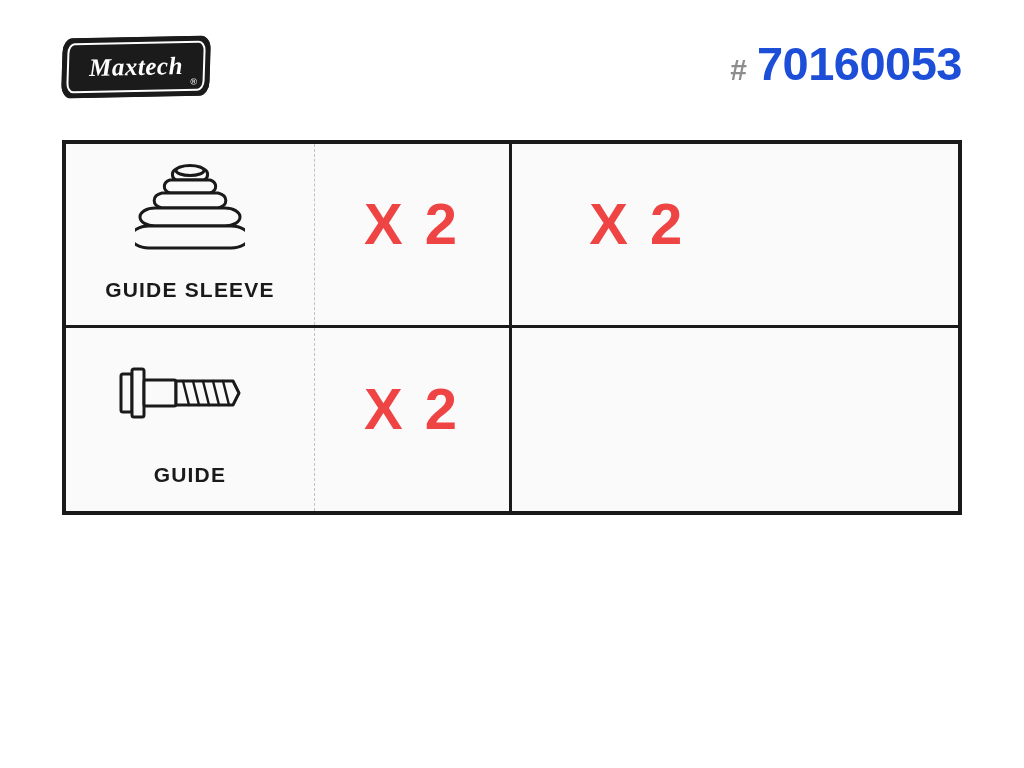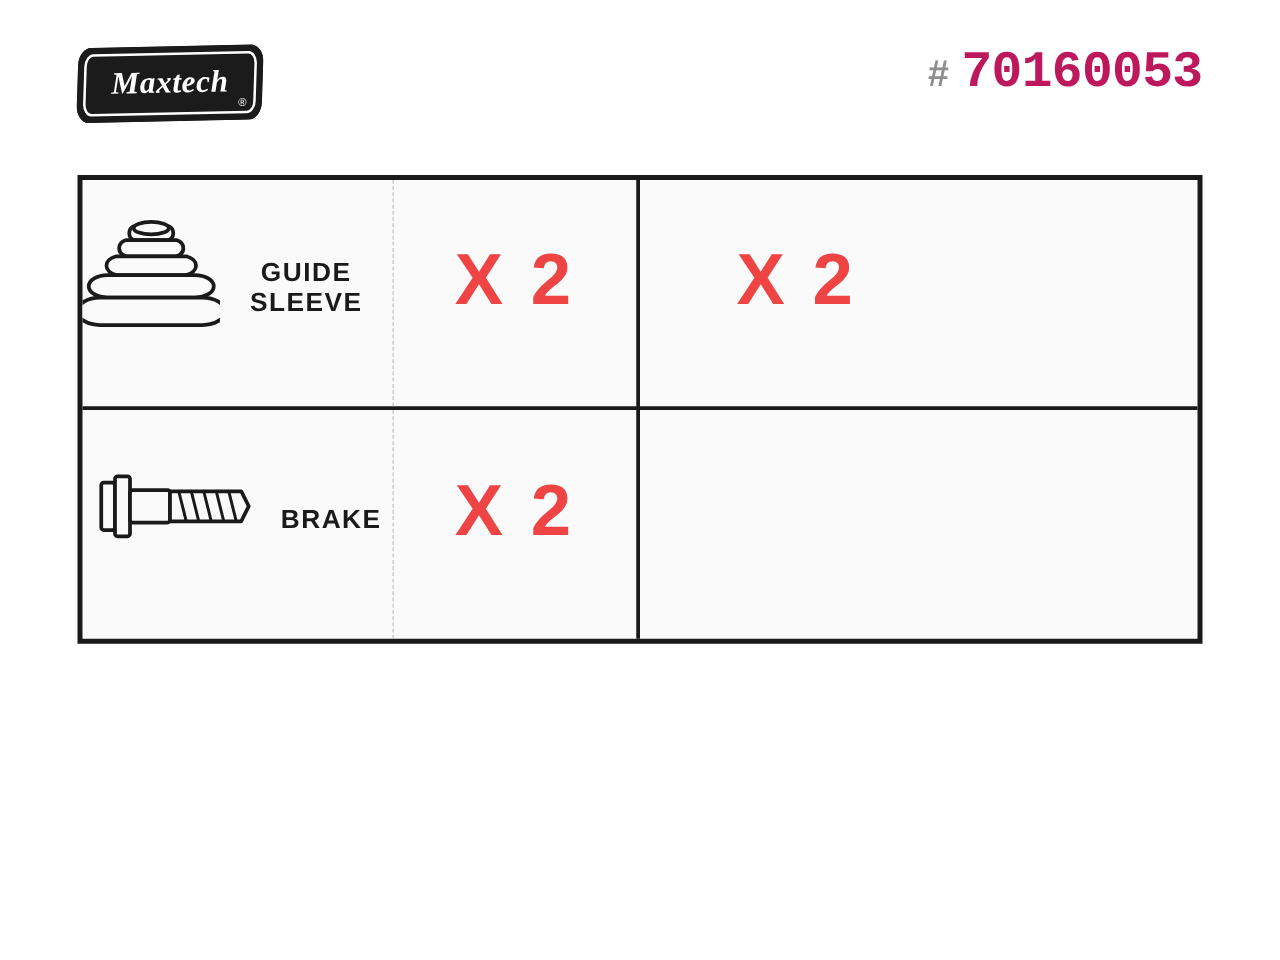--- a/index.html
+++ b/index.html
@@ -102,25 +102,25 @@
     align-items: baseline;
     gap: 10px;
   }
   .hash {
     font-family: "Liberation Sans", sans-serif;
     font-size: 30px;
     font-weight: bold;
     color: #8e8e8e;
   }
   .partno {
-    font-family: Liberation Mono, monospace;
-    font-size: 41px;
+    font-family: Liberation Sans, sans-serif;
+    font-size: 47px;
     font-weight: bold;
     letter-spacing: -0.5px;
-    color: #be185d;
+    color: #1d4ed8;
   }
 
   
   .table {
     position: absolute;
     left: 62px;
     top: 140px;
     width: 900px;
     height: 375px;
     border: 4px solid #1a1a1a;
@@ -138,21 +138,21 @@
     grid-template-columns: 1fr 0.78fr;
   }
   .cell.row1-left { border-right: 3px solid #1a1a1a; border-bottom: 3px solid #1a1a1a; }
   .cell.row1-right { border-bottom: 3px solid #1a1a1a; }
   .cell.row2-left { border-right: 3px solid #1a1a1a; }
   .cell.empty { grid-template-columns: 1fr; }
 
   .part-pane {
     position: relative;
     display: flex;
-    flex-direction: row;
+    flex-direction: column;
     align-items: center;
     justify-content: center;
     padding-bottom: 6px;
     border-right: 1px dashed #c2c2c2;
   }
   .cell.empty .part-pane { border-right: none; }
 
   .art {
     height: 104px;
     display: flex;
@@ -238,21 +238,21 @@
           <svg width="150" height="74" viewBox="0 0 150 74" aria-hidden="true">
             <g fill="#fafafa" stroke="#1a1a1a" stroke-width="3" stroke-linejoin="round" stroke-linecap="round">
               <rect x="6" y="14" width="11" height="38" rx="2"></rect>
               <rect x="17" y="9" width="12" height="48" rx="2"></rect>
               <rect x="29" y="20" width="32" height="26" rx="2"></rect>
               <path d="M61 21 h57 l6 12 l-6 12 h-57 z"></path>
               <path d="M68 21 l6 24 M78 21 l6 24 M88 21 l6 24 M98 21 l6 24 M108 21 l6 24" stroke-width="2.4" fill="none"></path>
             </g>
           </svg>
         </div>
-        <div class="part-label">BRAKE</div>
+        <div class="part-label">GUIDE</div>
       </div>
       <div class="qty-pane">
         <div class="qty">X 2</div>
       </div>
     </div>
 
     <div class="cell empty">
       <div class="part-pane">
         <div class="part-label"></div>
       </div>

